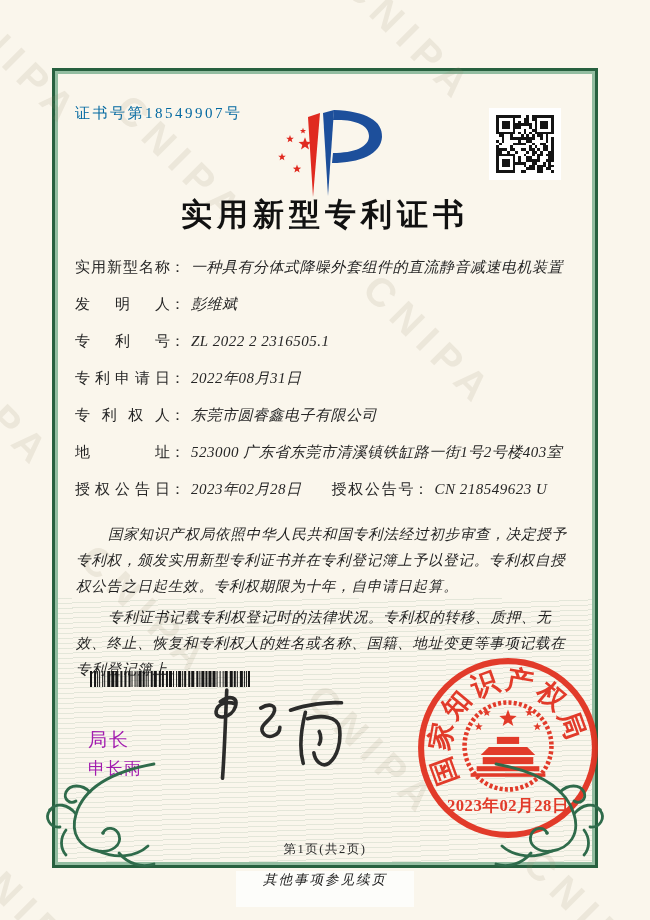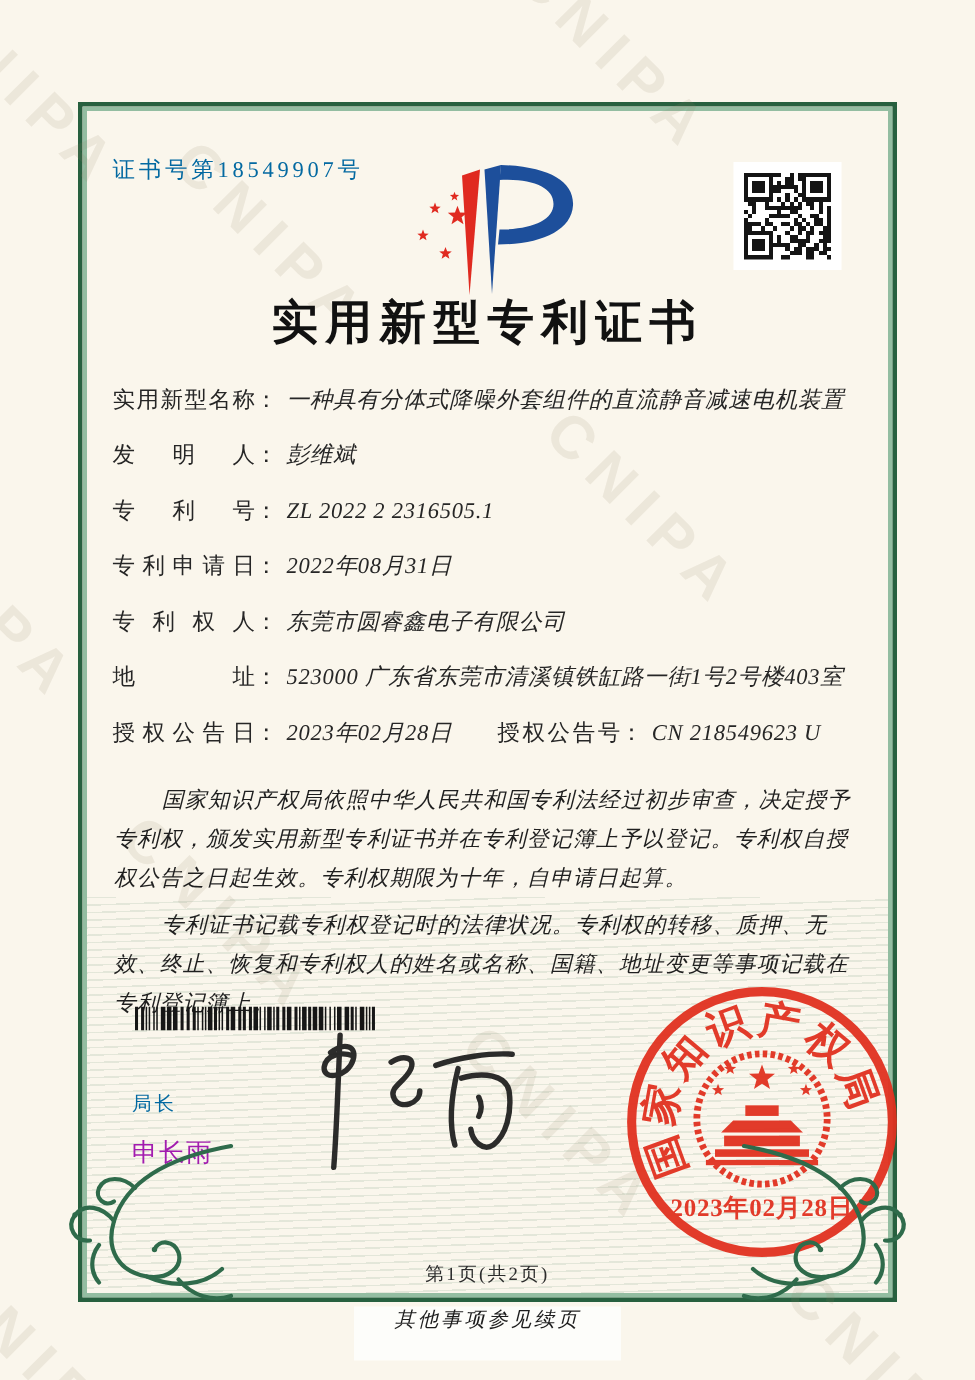--- a/index.html
+++ b/index.html
@@ -47,21 +47,21 @@
   .f-label--sm{width:82px;}
   .f-colon{flex:none;}
   .f-value{margin-left:6px;letter-spacing:0.5px;white-space:nowrap;font-style:italic;}
   .paragraphs{
     position:absolute;left:76px;top:521px;width:494px;
     font-size:14.5px;font-style:italic;font-weight:500;line-height:26px;
     letter-spacing:0.8px;color:#1f1f1f;
   }
   .paragraphs p{margin:0 0 5px 0;text-indent:2.2em;}
   .barcode{position:absolute;left:90px;top:671px;width:162px;height:16px;}
-  .signer-role{position:absolute;left:88px;top:727px;font-family:Liberation Mono, monospace;font-size:13px;letter-spacing:2px;color:#0369a1;}
+  .signer-role{position:absolute;left:88px;top:727px;font-family:Liberation Mono, monospace;font-size:19px;letter-spacing:2px;color:#a21caf;}
   .signer-name{position:absolute;left:88px;top:757px;font-family:"Liberation Sans","DejaVu Sans",sans-serif;font-size:17px;letter-spacing:1px;color:#a21caf;}
   .signature{position:absolute;left:180px;top:686px;width:170px;height:108px;}
   .seal{position:absolute;left:412px;top:652px;width:192px;height:192px;mix-blend-mode:multiply;opacity:0.95;}
   .page-num{position:absolute;left:52px;top:841px;width:546px;text-align:center;font-size:12.5px;letter-spacing:1.5px;color:#2c2c2c;}
   .flourish{position:absolute;width:124px;height:118px;}
   .flourish-left{left:36px;top:758px;}
   .flourish-right{left:490px;top:758px;transform:scaleX(-1);}
   .note-patch{
     position:absolute;left:236px;top:871px;width:178px;height:36px;background:#fdfdfa;
     display:flex;justify-content:center;

